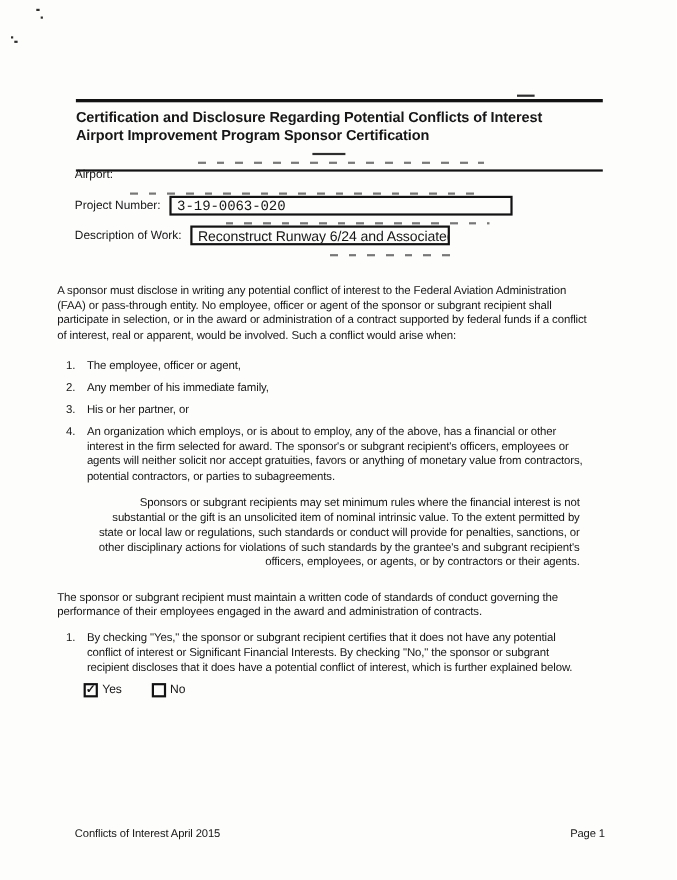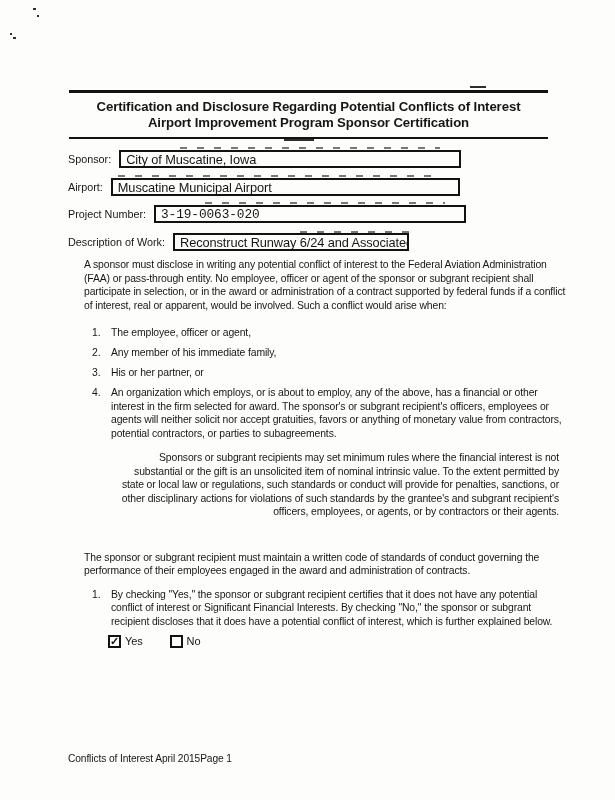--- a/index.html
+++ b/index.html
@@ -23,22 +23,22 @@
     background: repeating-linear-gradient(90deg, #3e3e3e 0 7px, transparent 7px 17px);
     opacity: .7;
   }
 
   
   .title-block {
     position: absolute;
     left: 69px; top: 90px; width: 479px;
     border-top: 3px solid #121212;
     border-bottom: 2px solid #121212;
-    padding: 6px 0 7px;
-    text-align: center;
+    padding: 6px 0 24px;
+    text-align: left;
   }
   .title-line {
     font-weight: bold;
     font-size: 13.2px;
     line-height: 15.5px;
     letter-spacing: -0.1px;
   }
 
   
   .fields { position: absolute; left: 68px; top: 150px; }
@@ -55,49 +55,49 @@
     overflow: hidden;
   }
   .w-sponsor { width: 342px; }
   .w-airport { width: 349px; }
   .w-project { width: 312px; font-family: Liberation Mono, monospace; }
   .w-desc    { width: 236px; }
 
   
   .body-col {
     position: absolute;
-    left: 84px; top: 258px; width: 482px;
+    left: 52px; top: 258px; width: 482px;
     font-size: 10.4px;
     line-height: 13.5px;
     letter-spacing: -0.12px;
   }
   .list { margin: 14px 0 0 8px; }
   .li { display: flex; margin-bottom: 6.5px; }
   .li-num { width: 19px; flex: none; }
   .li-txt { flex: 1; }
   .sub-para { margin: 11px 0 0 27px; width: 448px; text-align: right; }
-  .code-para { margin-top: 32px; }
+  .code-para { margin-top: 18px; }
   .cert-list { margin-top: 10px; }
 
   .checkbox-row { margin: 7px 0 0 24px; display: flex; align-items: center; }
   .cb-group { display: flex; align-items: center; cursor: default; }
   .cb-group + .cb-group { margin-left: 27px; }
   .cb {
     width: 13px; height: 13px;
     border: 2px solid #121212;
     display: flex; align-items: center; justify-content: center;
     font-size: 11px; font-weight: bold; line-height: 1;
     margin-right: 4px;
   }
   .cb-label { font-size: 11px; }
 
   .footer {
     position: absolute;
     left: 68px; right: 65px; top: 753px;
-    display: flex; 
+    display: flex; justify-content: space-between;
     font-size: 10.2px;
     letter-spacing: -0.1px;
   }
 </style>
 </head>
 <body>
 
 <div class="page">
 
   <div class="spk" style="left:33px; top:8px; width:3px; height:2px;"></div>
@@ -111,26 +111,21 @@
   <div class="dash" style="left:205px; top:202px; width:240px;"></div>
   <div class="dash" style="left:300px; top:231px; width:115px;"></div>
 
   <div class="title-block">
     <div class="title-line">Certification and Disclosure Regarding Potential Conflicts of Interest</div>
     <div class="title-line">Airport Improvement Program Sponsor Certification</div>
   </div>
 
   <div class="fields">
     <div class="field-row">
-      <span class="field-label">Sponsor:</span>
-      <span class="field-box w-sponsor">City of Muscatine, Iowa</span>
-    </div>
-    <div class="field-row">
       <span class="field-label">Airport:</span>
-      <span class="field-box w-airport">Muscatine Municipal Airport</span>
     </div>
     <div class="field-row">
       <span class="field-label">Project Number:</span>
       <span class="field-box w-project">3-19-0063-020</span>
     </div>
     <div class="field-row">
       <span class="field-label">Description of Work:</span>
       <span class="field-box w-desc">Reconstruct Runway 6/24 and Associated Taxiways</span>
     </div>
   </div>

